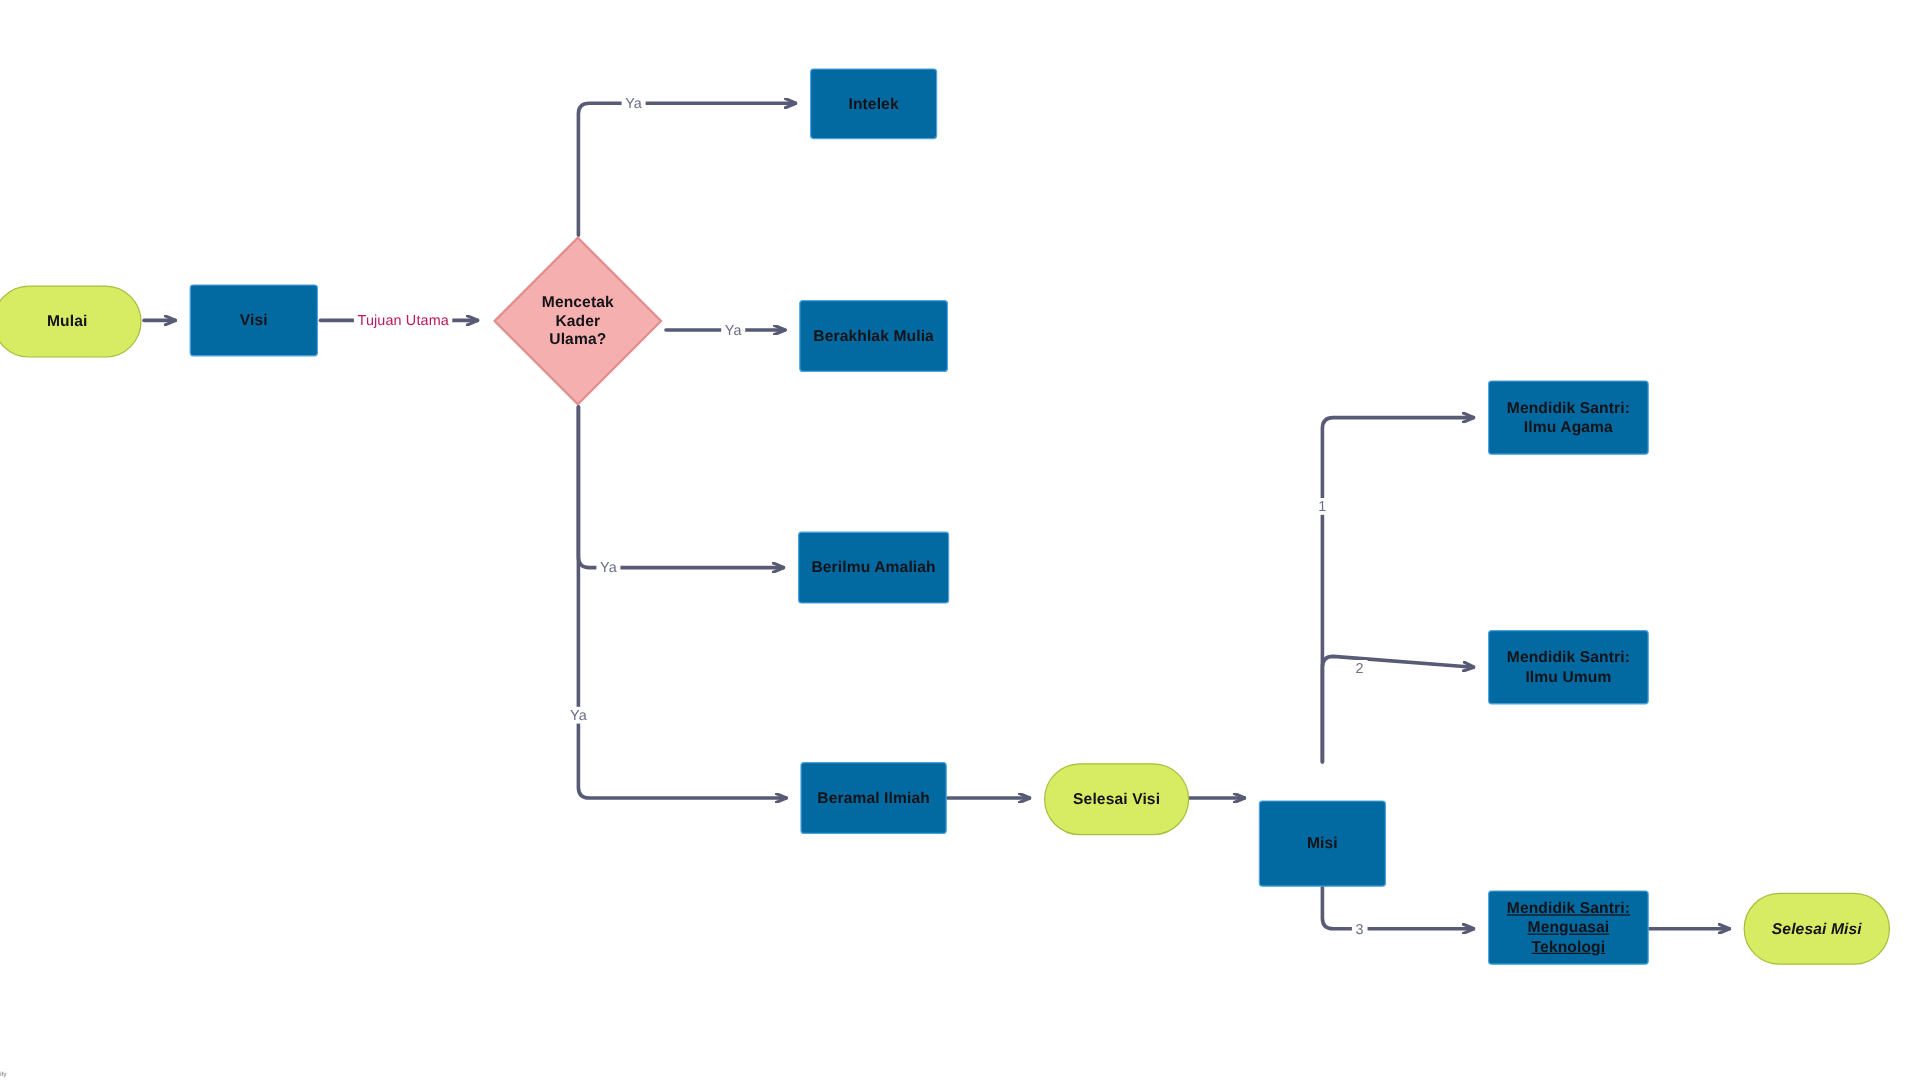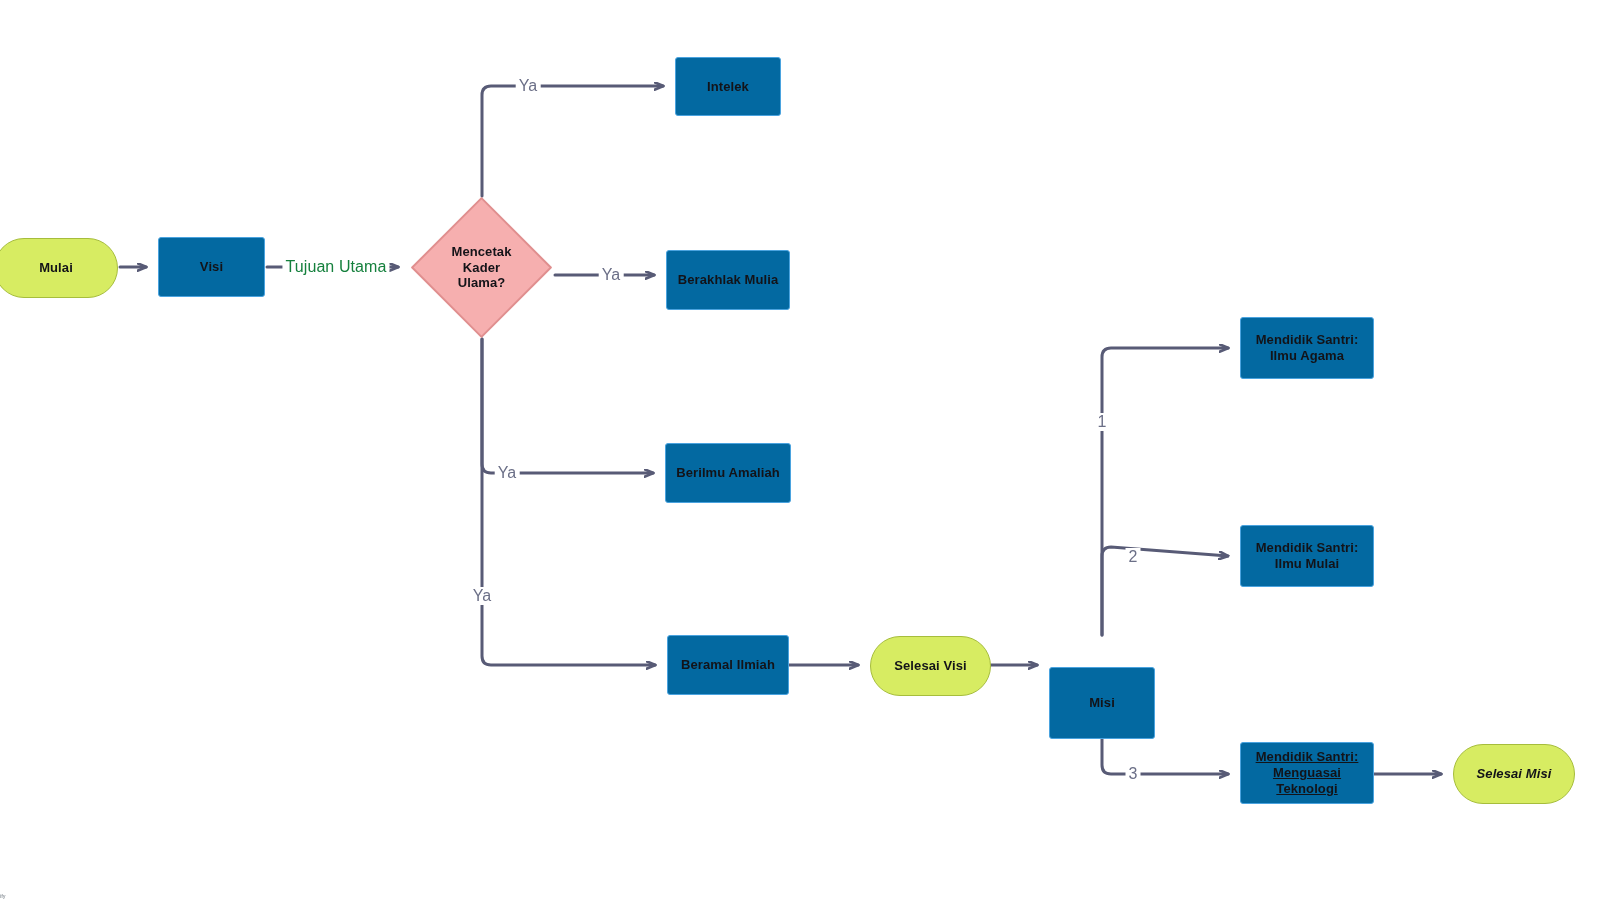--- a/index.html
+++ b/index.html
@@ -73,21 +73,21 @@
   .diamond-label {
     position: relative;
     z-index: 2;
     font-size: 13px;
     font-weight: bold;
     line-height: 1.22;
     color: #131318;
   }
   .edge-label {
     position: absolute;
-    font-size: 16px;
+    font-size: 12px;
     font-weight: normal;
     color: #6b6f87;
     background: #ffffff;
     padding: 0 3px;
     white-space: nowrap;
     letter-spacing: 0.1px;
     transform: translate(-50%, -50%);
   }
   .watermark {
     position: absolute;
@@ -155,31 +155,31 @@
       <div class="node terminator" style="left: 870px; top: 636px; width: 121px; height: 60px;">
         <span>Selesai Visi</span>
       </div>
       <div class="node process" style="left: 1049px; top: 619px; width: 106px; height: 72px; margin-top: 48px;">
         <span>Misi</span>
       </div>
       <div class="node process" style="left: 1240px; top: 317px; width: 134px; height: 62px;">
         <span>Mendidik Santri: Ilmu Agama</span>
       </div>
       <div class="node process" style="left: 1240px; top: 525px; width: 134px; height: 62px;">
-        <span>Mendidik Santri: Ilmu Mulai</span>
+        <span>Mendidik Santri: Ilmu Umum</span>
       </div>
       <div class="node process" style="left: 1240px; top: 742px; width: 134px; height: 62px; text-decoration: underline;">
         <span>Mendidik Santri: Menguasai Teknologi</span>
       </div>
       <div class="node terminator" style="left: 1453px; top: 744px; width: 122px; height: 60px; font-style: italic;">
         <span>Selesai Misi</span>
       </div>
     </div>
   <div id="edge-label-layer">
-      <div class="edge-label" style="left: 336px; top: 267px; color: #15803d;">Tujuan Utama</div>
+      <div class="edge-label" style="left: 336px; top: 267px; color: #be185d;">Tujuan Utama</div>
       <div class="edge-label" style="left: 528px; top: 86px; color: rgb(107, 111, 135);">Ya</div>
       <div class="edge-label" style="left: 611px; top: 275px; color: rgb(107, 111, 135);">Ya</div>
       <div class="edge-label" style="left: 507px; top: 473px; color: rgb(107, 111, 135);">Ya</div>
       <div class="edge-label" style="left: 482px; top: 596px; color: rgb(107, 111, 135);">Ya</div>
       <div class="edge-label" style="left: 1102px; top: 422px; color: rgb(107, 111, 135);">1</div>
       <div class="edge-label" style="left: 1133px; top: 557px; color: rgb(107, 111, 135);">2</div>
       <div class="edge-label" style="left: 1133px; top: 774px; color: rgb(107, 111, 135);">3</div>
     </div>
 
   <div class="watermark">ify</div>

